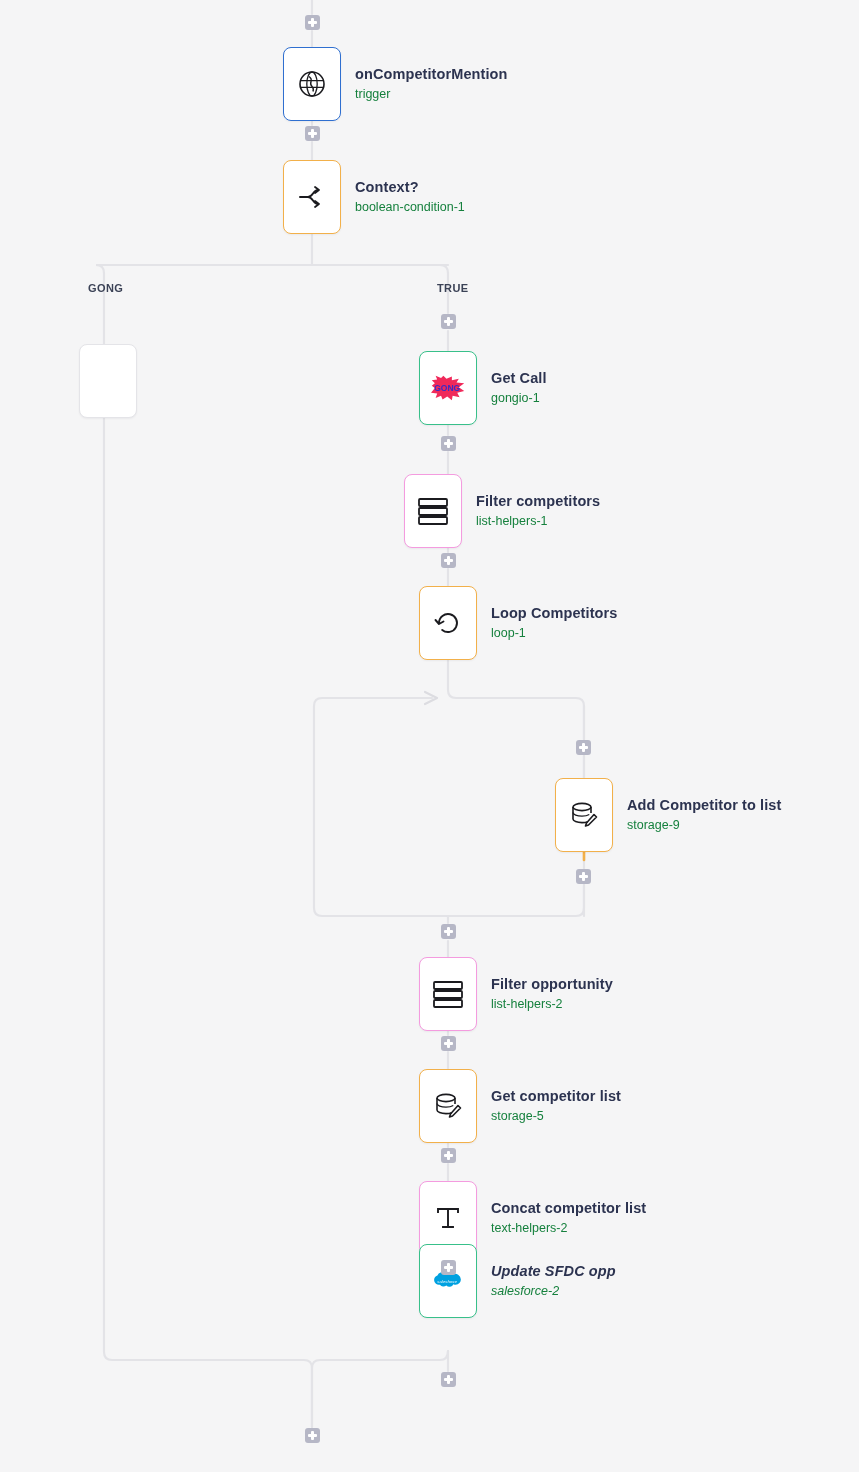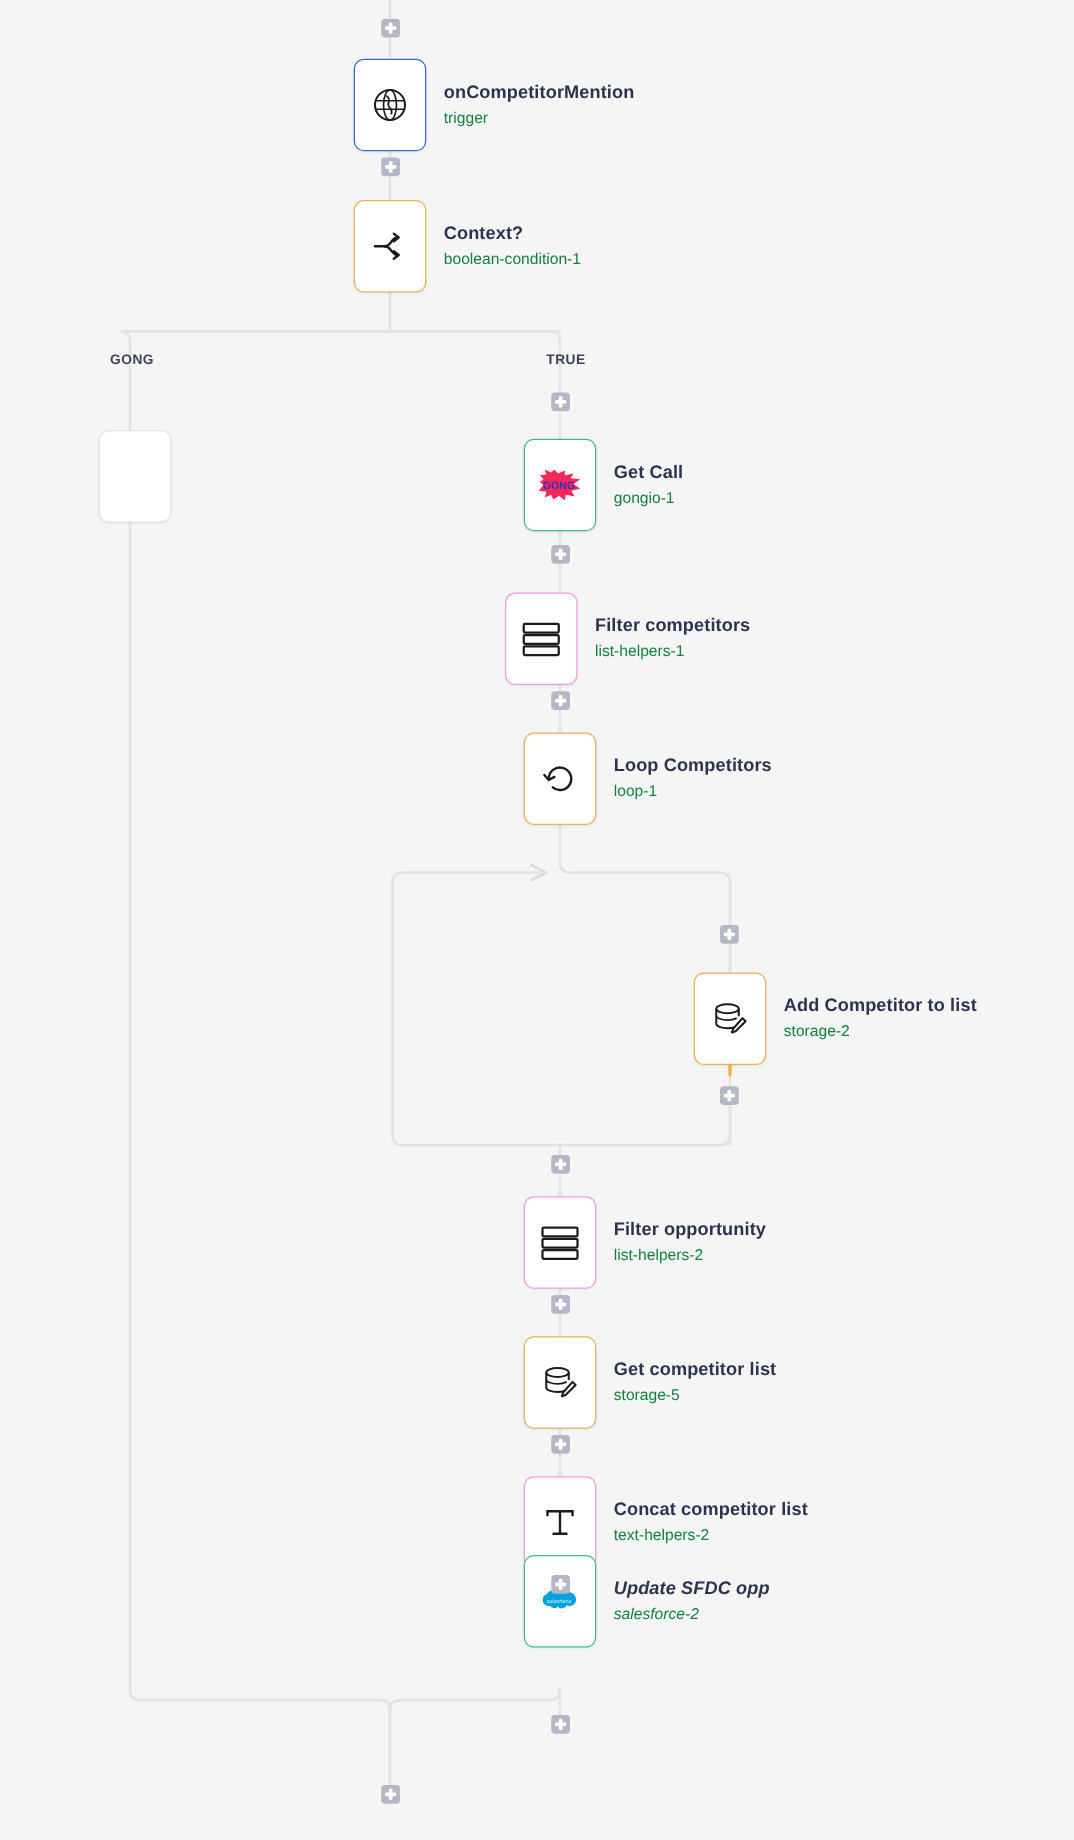--- a/index.html
+++ b/index.html
@@ -189,21 +189,21 @@
       <svg class="icon" width="32" height="32" viewBox="0 0 32 32">
         <ellipse cx="14" cy="8" rx="9" ry="3.6" fill="none" stroke="#1b1b1f" stroke-width="1.6"></ellipse>
         <path d="M5,8 V20 c0,2 4,3.6 9,3.6 c2.2,0 4.3-.3 5.8-.9" fill="none" stroke="#1b1b1f" stroke-width="1.6"></path>
         <path d="M23,8 V14" fill="none" stroke="#1b1b1f" stroke-width="1.6"></path>
         <path d="M5,13.5 c0,2 4,3.6 9,3.6 c3,0 5.6-.6 7.3-1.6" fill="none" stroke="#1b1b1f" stroke-width="1.4"></path>
         <path d="M26,15.5 L28.5,18 L20.5,26 L17.5,27 L18.5,24 Z" fill="none" stroke="#1b1b1f" stroke-width="1.6" stroke-linejoin="round"></path>
       </svg>
     </div>
     <div class="nlabels">
       <div class="ntitle">Add Competitor to list</div>
-      <div class="nsub">storage-2</div>
+      <div class="nsub">storage-9</div>
     </div>
   </div>
 
   <div class="node" style="left:419px;top:957px;">
     <div class="nbox pink">
       <svg class="icon" width="34" height="34" viewBox="0 0 34 34">
         <rect x="3" y="5" width="28" height="7" rx="1" fill="#ffffff" stroke="#1b1b1f" stroke-width="1.8"></rect>
         <rect x="3" y="14" width="28" height="7" rx="1" fill="#ffffff" stroke="#1b1b1f" stroke-width="1.8"></rect>
         <rect x="3" y="23" width="28" height="7" rx="1" fill="#ffffff" stroke="#1b1b1f" stroke-width="1.8"></rect>
       </svg>

